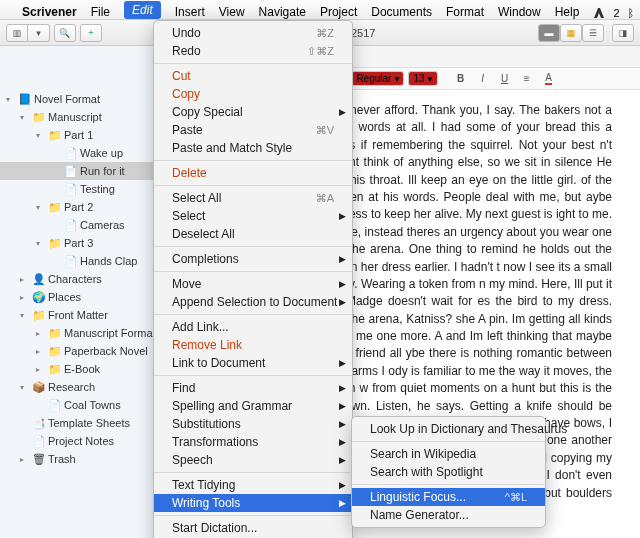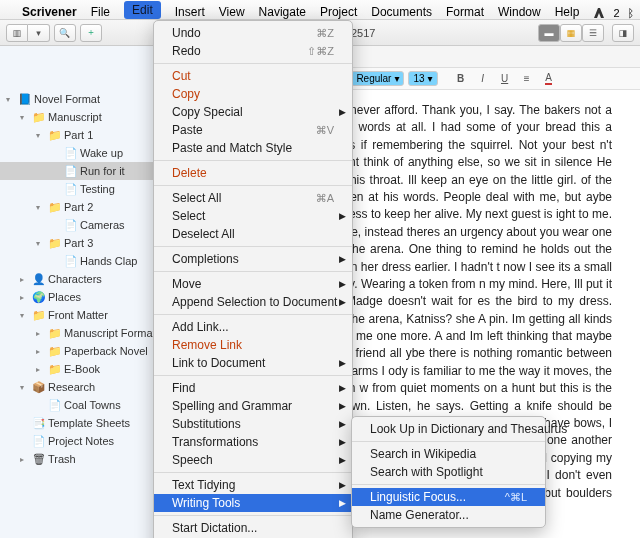--- a/index.html
+++ b/index.html
@@ -1,39 +1,39 @@
 <!DOCTYPE html>
 <html><head>
 <meta charset="utf-8">
 <style>
 * { margin: 0; padding: 0; box-sizing: border-box; font-family: -apple-system, "Helvetica Neue", Arial, sans-serif; }
 body { width: 640px; height: 538px; overflow: hidden; background: #fff; font-size: 11px; position: relative; }
 
 .menubar { height: 20px; background: linear-gradient(#fcfcfc,#f0f0f0); border-bottom: 1px solid #d0d0d0; display: flex; align-items: flex-end; padding: 0 8px; gap: 14px; font-size: 12px; }
 .menubar .apple { font-size: 13px; }
 .menubar .app { font-weight: 600; }
-.menubar .active { background: #2f6fe0; color: #0f172a; padding: 2px 8px; border-radius: 3px; }
+.menubar .active { background: #2f6fe0; color: #fef9c3; padding: 2px 8px; border-radius: 3px; font-style: italic; }
 .menubar .right { margin-left: auto; display: flex; gap: 8px; align-items: center; font-size: 11px; }
 .menubar .right span { display: inline-block; }
 
 .toolbar { height: 26px; background: linear-gradient(#f7f7f7,#e9e9e9); border-bottom: 1px solid #ccc; display: flex; align-items: center; padding: 0 6px; gap: 4px; position: relative; }
 .tb-btn { width: 22px; height: 18px; border: 1px solid #bbb; border-radius: 3px; background: linear-gradient(#fff,#eee); display: flex; align-items: center; justify-content: center; font-size: 9px; color: #555; }
 .tb-group { display: flex; }
 .tb-group .tb-btn:not(:first-child){border-left:none;border-radius:0 3px 3px 0}
 .tb-group .tb-btn:first-child{border-radius:3px 0 0 3px}
 .title-seg { position: absolute; left: 50%; transform: translateX(-50%); display: flex; align-items: center; gap: 6px; font-size: 11px; color: #444; }
 .view-toggle { margin-left: auto; display: flex; }
 .view-toggle .tb-btn.active-v { background: #888; color: #fff; }
 
 .subbar { height: 22px; background: #f5f5f5; border-bottom: 1px solid #ddd; display: flex; align-items: center; justify-content: center; font-size: 11px; color: #555; position: relative; }
 .subbar .nav { position: absolute; left: 184px; display: flex; gap: 0; }
 .subbar .nav span { width: 16px; text-align: center; color: #999; }
 
 .formatbar { position: absolute; top: 68px; left: 180px; right: 0; height: 22px; background: #f9f9f9; border-bottom: 1px solid #e0e0e0; display: flex; align-items: center; gap: 4px; padding: 0 6px; font-size: 10px; z-index: 1; }
-.fb-sel { border: 1px solid #ccc; border-radius: 3px; padding: 1px 4px; background: #7dd3fc; display: flex; align-items: center; gap: 3px; white-space: nowrap; }
+.fb-sel { border: 1px solid #ccc; border-radius: 3px; padding: 1px 4px; background: #b91c1c; display: flex; align-items: center; gap: 3px; white-space: nowrap; }
 .fb-btn { width: 18px; height: 16px; display: flex; align-items: center; justify-content: center; color: #555; }
 
 .sidebar { position: absolute; top: 46px; left: 0; width: 180px; bottom: 0; background: #f2f6fb; border-right: 1px solid #ccc; overflow: hidden; padding-top: 44px; }
 .sb-item { display: flex; align-items: center; height: 18px; padding-left: 4px; font-size: 11px; color: #333; gap: 4px; }
 .sb-item.sel { background: #d0d0d0; }
 .sb-ico { width: 12px; height: 12px; display: inline-block; }
 .disc { width: 8px; color: #888; font-size: 8px; }
 .ind0 { padding-left: 6px; } .ind1 { padding-left: 20px; } .ind2 { padding-left: 36px; } .ind3 { padding-left: 52px; }
 
 .editor { position: absolute; top: 92px; left: 180px; right: 0; bottom: 0; padding: 10px 28px; font-family: "Times New Roman", serif; font-size: 12px; line-height: 1.45; color: #222; overflow: hidden; text-align: justify; }

